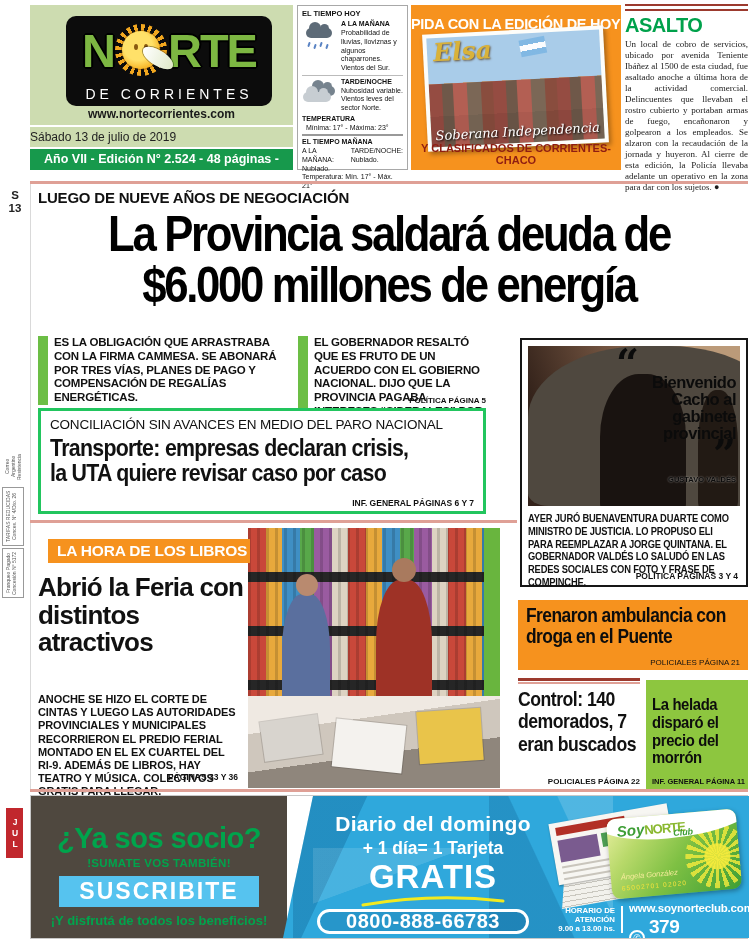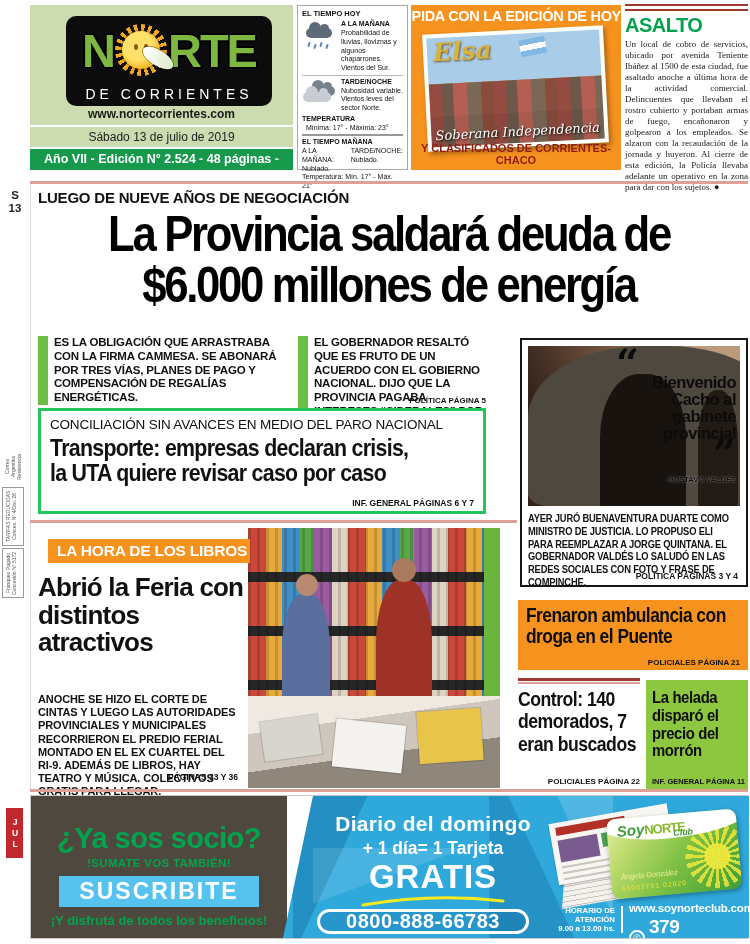--- a/index.html
+++ b/index.html
@@ -29,21 +29,21 @@
   .sun-wrap { position:relative; width:52px; height:52px; flex:none; }
   .sun-rays { position:absolute; inset:0; border-radius:50%;
     background:repeating-conic-gradient(#f2a71f 0deg 9deg, rgba(0,0,0,0) 9deg 18deg); }
   .sun-core { position:absolute; left:7px; top:7px; width:38px; height:38px; border-radius:50%;
     background:radial-gradient(circle at 42% 40%, #ffe169 0 45%, #f6b221 75%, #df8c12 100%); box-shadow:0 0 0 1px rgba(90,50,0,.4); }
   .sun-eye { position:absolute; width:4px; height:6px; border-radius:50%; background:#8a5a10; top:20px; }
   .sun-eye.l { left:19px; } .sun-eye.r { left:29px; }
   .sun-leaf { position:absolute; left:26px; top:26px; width:34px; height:16px; background:linear-gradient(90deg,#fff,#dfe8c8); border-radius:50% 90% 50% 90%; transform:rotate(24deg); box-shadow:0 0 0 1px rgba(0,0,0,.35); }
   .logo-tagline { position:absolute; left:0; right:0; bottom:4px; text-align:center; color:#fff; font-weight:normal; font-size:14px; letter-spacing:4px; }
   .site-url { left:30px; top:107px; width:263px; text-align:center; font-size:12px; font-weight:bold; color:#1a1a1a; }
-  .date-bar { left:30px; top:127px; width:263px; height:20px; background:#cddcb0; text-align:center; font-size:12px; line-height:20px; color:#222; }
+  .date-bar { left:30px; top:127px; width:263px; height:20px; background:#cddcb0; text-align:left; font-size:12px; line-height:20px; color:#222; }
   .edition-bar { left:30px; top:149px; width:263px; height:21px; background:#17994c; text-align:center; font-size:12.5px; font-weight:bold; line-height:21px; color:#fff; }
 
   
   .weather { left:297px; top:5px; width:111px; height:165px; background:#fff; border:1px solid #a8a8a8; padding:3px 4px; font-size:7px; line-height:1.25; }
   .w-title { font-weight:bold; font-size:7.5px; margin-bottom:2px; }
   .w-row { display:flex; gap:3px; margin-bottom:2px; }
   .w-icon { width:36px; flex:none; position:relative; height:30px; }
   .cloud { position:absolute; width:26px; height:10px; background:#6d7a85; border-radius:8px; }
   .cloud::before { content:""; position:absolute; left:3px; top:-6px; width:12px; height:12px; background:inherit; border-radius:50%; }
   .cloud::after  { content:""; position:absolute; right:3px; top:-4px; width:9px; height:9px; background:inherit; border-radius:50%; }
@@ -52,21 +52,21 @@
   .cloud.back { background:#76838e; left:7px; top:8px; }
   .drop { position:absolute; width:2px; height:5px; background:#5b84c4; border-radius:1px; transform:rotate(18deg); }
   .w-label { font-weight:bold; }
   .w-div { border-top:1px solid #bbb; margin:2px 0; }
   .w-temp-line { margin-left:4px; }
   .w-two { display:flex; gap:4px; }
   .w-two > div { flex:1; }
 
   
   .promo { left:411px; top:5px; width:210px; height:165px; background:#f6921e; }
-  .promo-header { padding-top:3px; text-align:right; color:#fff; font-weight:bold; font-size:14.5px; letter-spacing:-0.3px; }
+  .promo-header { padding-top:11px; text-align:left; color:#fff; font-weight:bold; font-size:14.5px; letter-spacing:-0.3px; }
   .cover { position:absolute; left:14px; top:25px; width:181px; height:117px; background:#fdfdfa; transform:rotate(-3deg); padding:4px; box-shadow:2px 3px 5px rgba(0,0,0,.35); }
   .cover-photo { position:relative; width:100%; height:100%; overflow:hidden;
     background:linear-gradient(180deg,#a9cce9 0 42%, #c7b294 42% 72%, #93917c 72% 100%); }
   .crowd { position:absolute; left:0; right:0; bottom:0; height:58%;
     background:repeating-linear-gradient(90deg,#8c3a34 0 13px,#60483c 13px 24px,#b05048 24px 38px,#6e5a4c 38px 52px,#7e3b30 52px 64px); opacity:.85; filter:blur(.4px); }
   .flag { position:absolute; left:54%; top:5px; width:26px; height:17px; transform:rotate(-8deg); opacity:.95;
     background:linear-gradient(180deg,#7fb7e3 0 33%,#fff 33% 66%,#7fb7e3 66%); }
   .elsa { position:absolute; left:6px; top:0px; font-family:"DejaVu Serif", serif; font-style:italic; font-weight:bold; font-size:25px; color:#d9b23a; text-shadow:1px 1px 2px rgba(70,35,0,.7); }
   .cover-caption { position:absolute; left:0; right:0; bottom:4px; text-align:center; color:#fff; font-family:"DejaVu Serif", serif; font-style:italic; font-size:13px; line-height:1.05; text-shadow:1px 1px 2px #000; }
   .promo-footer { position:absolute; left:0; right:0; bottom:4px; text-align:center; color:#8f1d12; font-weight:bold; font-size:11px; }
@@ -136,26 +136,26 @@
   .p2::before { content:""; position:absolute; left:16px; top:-22px; width:24px; height:24px; border-radius:50%; background:#a97a5e; }
   .pillar { position:absolute; right:0; top:0; width:16px; height:170px; background:#69b53e; }
   .feria-banner { left:48px; top:539px; width:202px; height:24px; background:#f6921e; color:#fff; font-weight:bold; font-size:15.5px; line-height:24px; padding-left:9px; letter-spacing:-0.2px; z-index:3; }
   .feria-hl { left:38px; top:574px; width:208px; font-weight:bold; font-size:26px; line-height:1.06; letter-spacing:-0.8px; }
   .feria-body { left:38px; top:693px; width:202px; font-weight:bold; font-size:11px; line-height:1.2; letter-spacing:-0.1px; }
   .feria-ref { left:38px; top:772px; width:200px; text-align:right; font-weight:bold; font-size:8.5px; }
 
   
   .ambulance { left:518px; top:600px; width:230px; height:70px; background:#f6921e; padding:5px 8px 2px; }
   .amb-hl { font-weight:bold; font-size:20px; line-height:1.06; letter-spacing:-0.6px; color:#0d0d0d; width:115%; transform:scaleX(.87); transform-origin:0 0; }
-  .amb-ref { position:absolute; right:8px; bottom:3px; font-weight:bold; font-size:8px; }
+  .amb-ref { position:absolute; right:8px; bottom:3px; font-weight:normal; font-size:8px; }
   .ctrl-rule { left:518px; top:678px; width:122px; height:6px; border-top:3px solid #9c3a2e; border-bottom:2px solid #dfa096; }
   .control-hl { left:518px; top:688px; width:122px; font-weight:bold; font-size:21px; line-height:1.06; letter-spacing:-0.6px; }
   .control-hl .in { display:block; width:120%; transform:scaleX(.84); transform-origin:0 0; }
   .control-ref { left:518px; top:777px; width:122px; text-align:right; font-weight:bold; font-size:8px; }
-  .helada { left:646px; top:680px; width:102px; height:110px; background:#8dc63f; padding:9px 6px 3px; }
+  .helada { left:646px; top:680px; width:102px; height:110px; background:#8dc63f; padding:16px 6px 3px; }
   .hel-hl { font-weight:bold; font-size:16.5px; line-height:1.08; letter-spacing:-0.4px; color:#0d0d0d; width:112%; transform:scaleX(.9); transform-origin:0 0; }
   .hel-ref { position:absolute; left:6px; bottom:4px; font-weight:bold; font-size:7.5px; }
 
   
   .footer { left:30px; top:795px; width:718px; height:144px; background:#fff; border:1px solid #c8c8c8; }
   .f-left { position:absolute; left:0; top:0; width:256px; height:100%; text-align:center; }
   .f-question { margin-top:26px; color:#00a44c; font-weight:bold; font-size:29px; letter-spacing:-0.5px; }
   .f-sumate { color:#00a44c; font-weight:bold; font-size:11.5px; margin-top:2px; letter-spacing:.3px; }
   .f-susc { display:inline-block; margin-top:7px; background:#56c3ef; color:#fff; font-weight:bold; font-size:23px; letter-spacing:2px; padding:2px 20px; }
   .f-benef { color:#00a44c; font-weight:bold; font-size:13px; margin-top:6px; }

